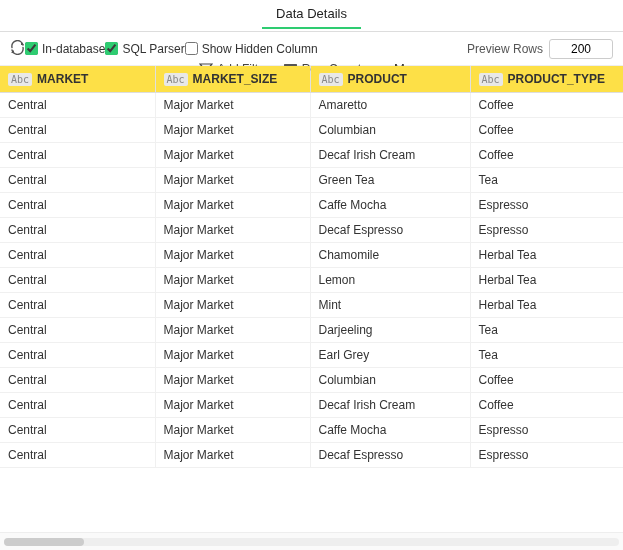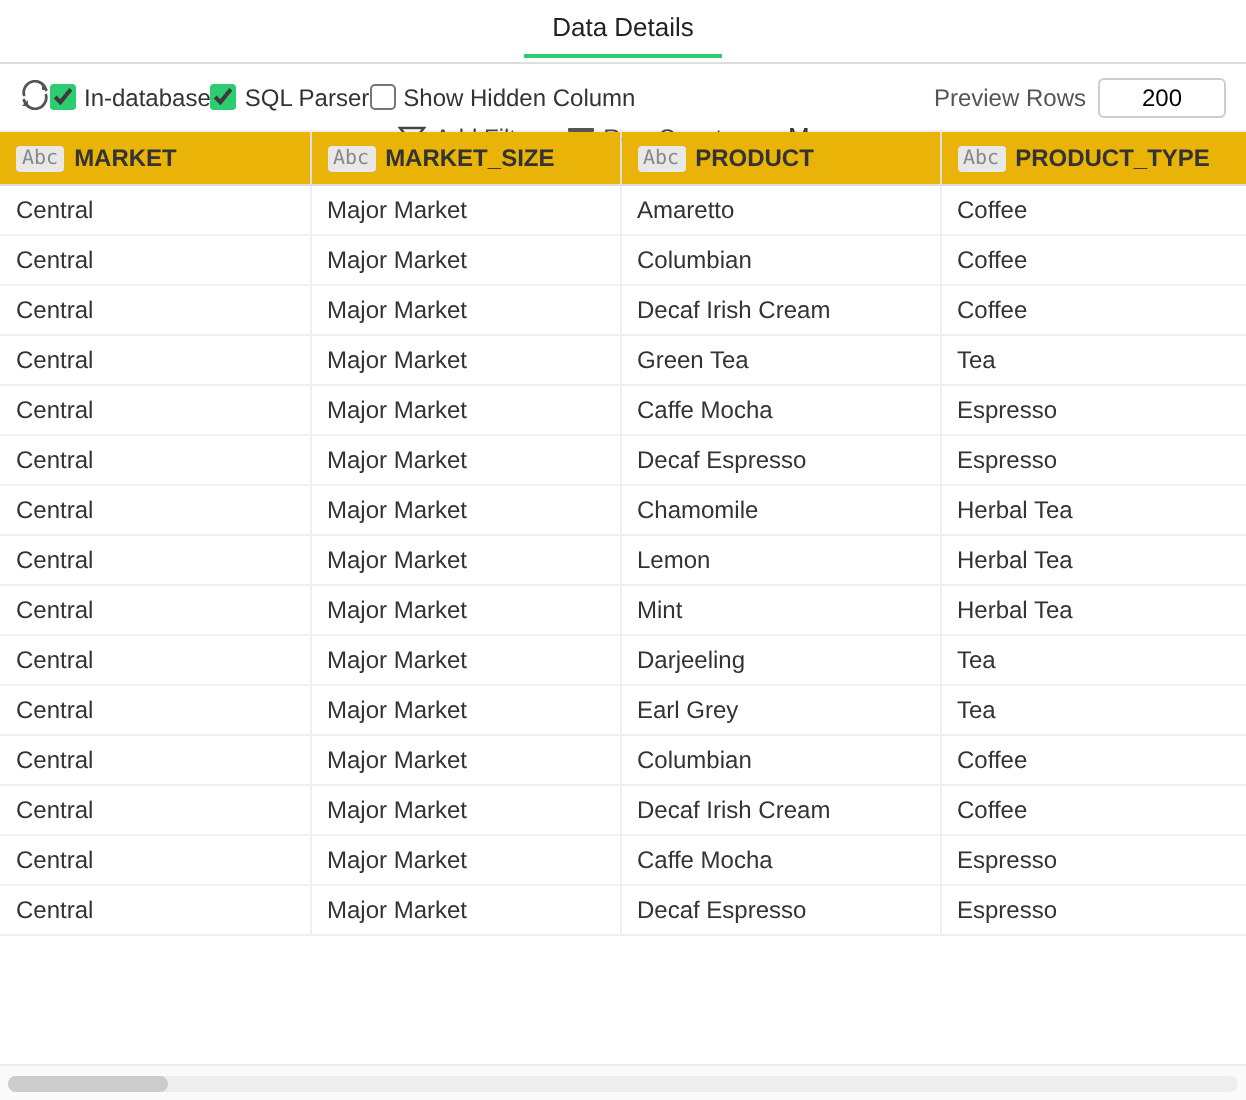--- a/index.html
+++ b/index.html
@@ -113,21 +113,21 @@
       overflow-y: auto;
       overflow-x: auto;
       height: calc(550px - 32px - 34px - 18px);
     }
     table {
       width: 100%;
       border-collapse: collapse;
       table-layout: fixed;
     }
     thead th {
-      background: #eab308;
+      background: #fde047;
       border-bottom: 1px solid #ddd;
       border-right: 1px solid #e0e0e0;
       padding: 6px 8px;
       font-size: 12px;
       font-weight: 700;
       text-align: left;
       white-space: nowrap;
       position: sticky;
       top: 0;
       z-index: 1;

